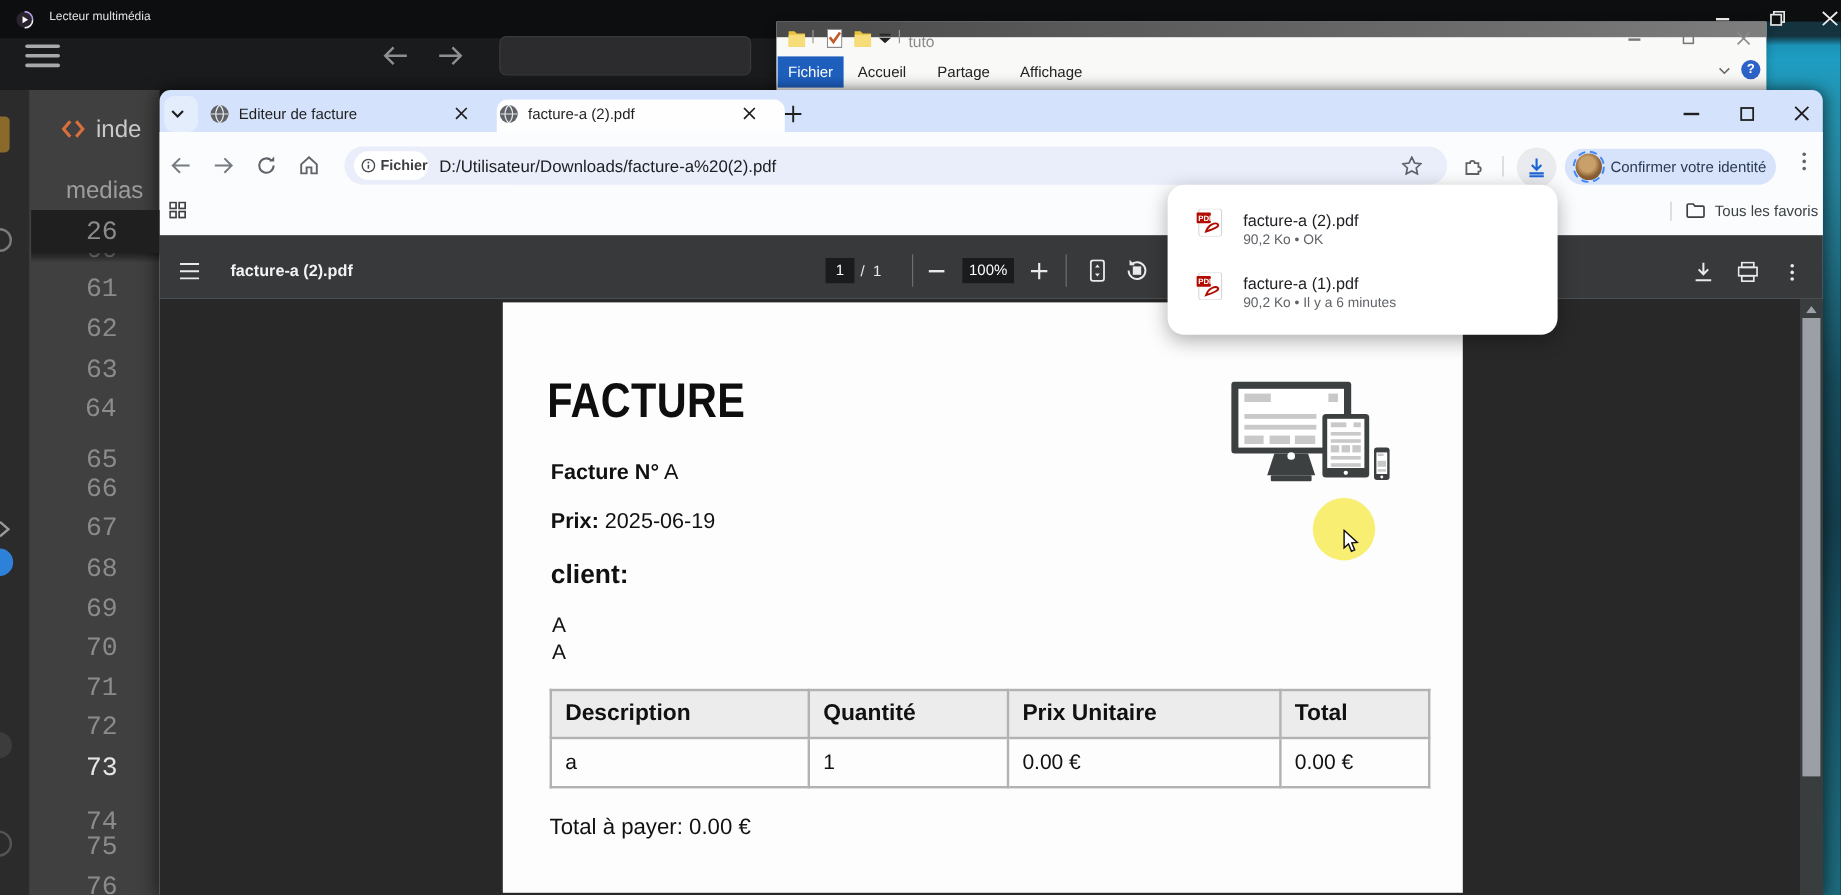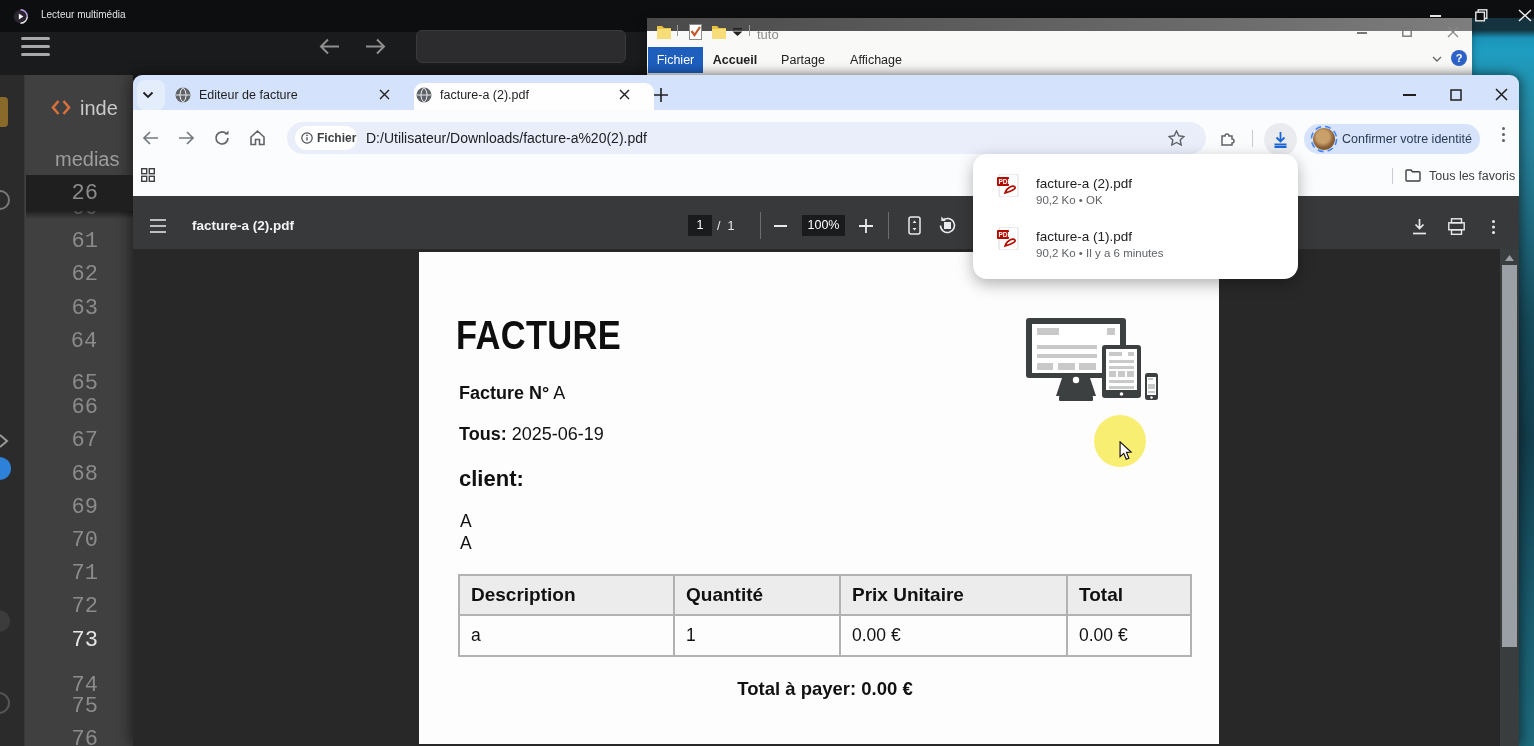--- a/index.html
+++ b/index.html
@@ -117,21 +117,21 @@
 
   <div class="abs" style="left:710px;top:14px;width:10px;height:1.6px;background:#777;"></div>
   <svg class="abs" style="left:755px;top:9px;" width="10" height="10" viewBox="0 0 10 10">
       <rect x="0.8" y="0.8" width="8.4" height="8.4" fill="none" stroke="#777" stroke-width="1.4"></rect>
     </svg>
   <svg class="abs" style="left:800px;top:8px;" width="12" height="12" viewBox="0 0 12 12">
       <path d="M1 1 L11 11 M11 1 L1 11" stroke="#8a8a8a" stroke-width="1.3"></path>
     </svg>
 
   <div class="abs" style="left:1px;top:29px;width:55px;height:26px;background:#1e5fbe;color:#fff;font-size:12.5px;text-align:center;line-height:26px;">Fichier</div>
-  <div class="abs" style="left:64px;top:29px;width:48px;color:#222;font-size:12.5px;text-align:center;line-height:26px;font-weight:bold;">Accueil</div>
+  <div class="abs" style="left:64px;top:29px;width:48px;color:#222;font-size:12.5px;text-align:center;line-height:26px;">Accueil</div>
   <div class="abs" style="left:131px;top:29px;width:50px;color:#222;font-size:12.5px;text-align:center;line-height:26px;">Partage</div>
   <div class="abs" style="left:199px;top:29px;width:60px;color:#222;font-size:12.5px;text-align:center;line-height:26px;">Affichage</div>
   <svg class="abs" style="left:785px;top:38px;" width="10" height="6" viewBox="0 0 10 6">
       <path d="M1 1 L5 5 L9 1" stroke="#666" stroke-width="1.3" fill="none"></path>
     </svg>
   <div class="abs" style="left:804px;top:32px;width:16px;height:16px;background:#2d63c8;border-radius:50%;color:#fff;font-size:11px;font-weight:bold;text-align:center;line-height:16px;">?</div>
 </div>
 
 <div class="abs" style="left:133px;top:75px;width:1386px;height:671px;border-radius:9px 9px 0 0;background:#d4e3fb;box-shadow:-4px 0 14px rgba(0,0,0,0.4), 4px 0 10px rgba(0,0,0,0.3);">
 
@@ -273,21 +273,21 @@
   <div class="abs" style="left:286px;top:177px;width:800px;height:492px;background:#fdfdfd;"></div>
 
   <div class="abs" style="left:1367px;top:174px;width:19px;height:497px;background:#3a3d3e;"></div>
   <svg class="abs" style="left:1372px;top:180px;" width="9" height="6" viewBox="0 0 9 6">
       <path d="M0 6 L4.5 0 L9 6 Z" fill="#9aa0a6"></path>
     </svg>
   <div class="abs" style="left:1369px;top:190px;width:15px;height:382px;background:#9aa0a6;"></div>
 
   <div class="abs" style="left:323px;top:237px;color:#0e0e0e;font-size:34.5px;font-weight:bold;letter-spacing:0.3px;transform:scaleY(1.18);transform-origin:0 0;">FACTURE</div>
   <div class="abs" style="left:326px;top:308px;font-size:18px;color:#111;"><b>Facture N°</b> A</div>
-  <div class="abs" style="left:326px;top:349px;font-size:18px;color:#111;"><b>Tous:</b> 2025-06-19</div>
+  <div class="abs" style="left:326px;top:349px;font-size:18px;color:#111;"><b>Prix:</b> 2025-06-19</div>
   <div class="abs" style="left:326px;top:391px;font-size:22px;font-weight:bold;color:#111;">client:</div>
   <div class="abs" style="left:327px;top:435px;font-size:17.5px;color:#111;line-height:22px;">A<br>A</div>
 
   <svg class="abs" style="left:893px;top:243px;" width="134" height="86" viewBox="0 0 134 86">
     <g fill="#3c4040">
       <rect x="0" y="0" width="100" height="60" rx="3"></rect>
       <path d="M36 60 h28 l6 18 h-40 z"></path>
       <rect x="33" y="78" width="34" height="5" rx="1"></rect>
     </g>
     <rect x="6" y="6" width="88" height="49" fill="#fff"></rect>
@@ -345,21 +345,21 @@
       </tr>
       <tr>
         <td style="border:2px solid #b2b2b2;font-size:17.5px;color:#111;padding:9px 0 9px 11px;">a</td>
         <td style="border:2px solid #b2b2b2;font-size:17.5px;color:#111;padding:9px 0 9px 11px;">1</td>
         <td style="border:2px solid #b2b2b2;font-size:17.5px;color:#111;padding:9px 0 9px 11px;">0.00 €</td>
         <td style="border:2px solid #b2b2b2;font-size:17.5px;color:#111;padding:9px 0 9px 11px;">0.00 €</td>
       </tr>
     </tbody>
       </table>
   </div>
-  <div class="abs" style="left:325px;top:603px;width:734px;text-align:center;font-size:18.5px;font-weight:bold;color:#111;">Total à payer: 0.00 €</div>
+  <div class="abs" style="left:325px;top:603px;width:734px;text-align:left;font-size:18.5px;font-weight:normal;color:#111;">Total à payer: 0.00 €</div>
 </div>
 
 <div class="abs" style="left:973px;top:154px;width:325px;height:125px;background:#fff;border-radius:14px;box-shadow:0 5px 16px rgba(0,0,0,0.3);"></div>
 <svg class="abs" style="left:997px;top:174px;" width="23" height="23" viewBox="0 0 23 23">
   <rect x="2" y="0" width="19" height="23" rx="2" fill="#fff" stroke="#d0d0d0" stroke-width="0.8"></rect>
   <rect x="0" y="3" width="12" height="9" rx="1" fill="#b30b00"></rect>
   <text x="1.5" y="10" font-size="6.5" fill="#fff" font-family="Liberation Sans" font-weight="bold">PDF</text>
   <path d="M8 19 c2-6 8-8 10-6 c1.5 1.8 -4 4 -10 6 z" fill="none" stroke="#b30b00" stroke-width="1.6"></path>
 </svg>
 <div class="abs" style="left:1036px;top:176px;color:#202124;font-size:13.5px;">facture-a (2).pdf</div>

